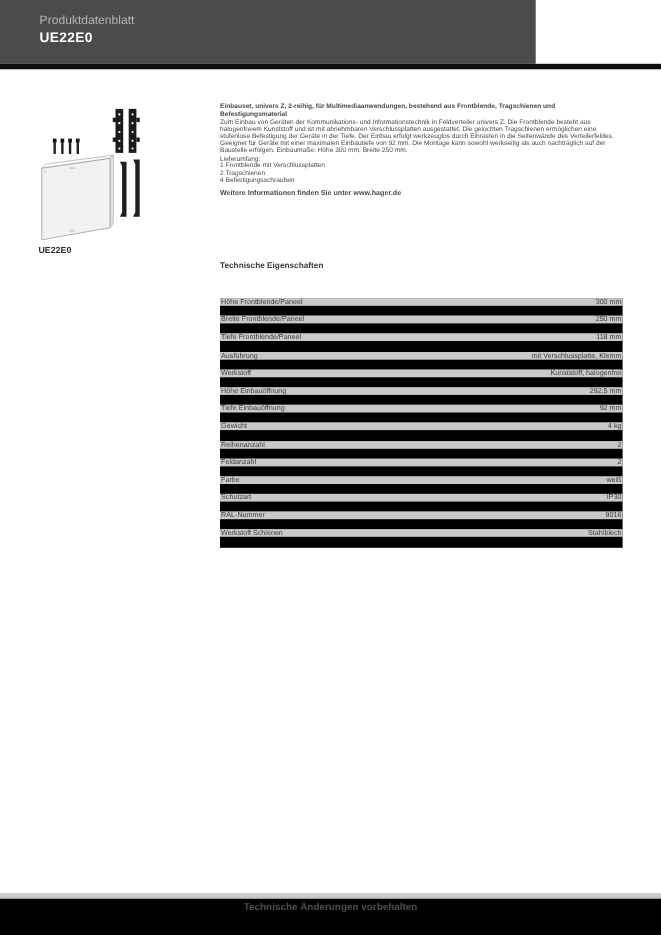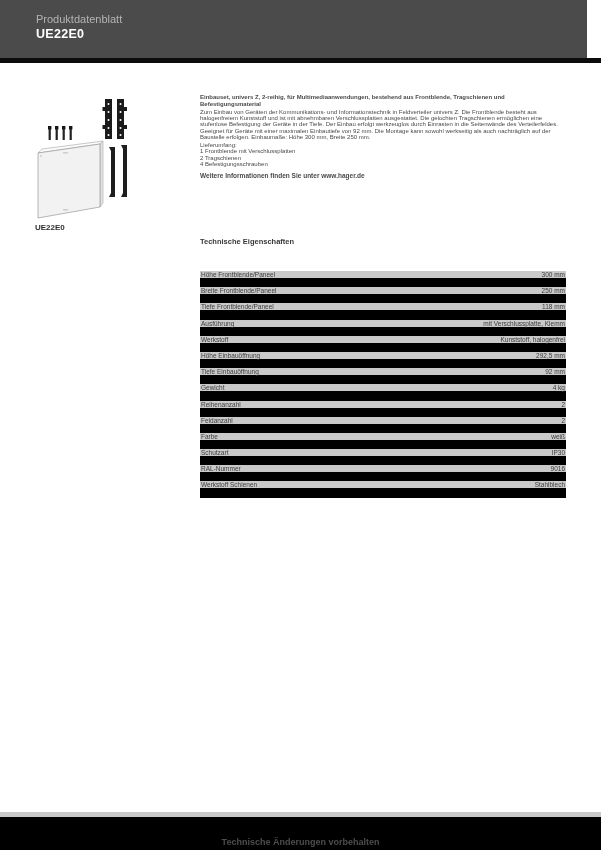--- a/index.html
+++ b/index.html
@@ -1,21 +1,21 @@
 <!DOCTYPE html>
 <html><head>
 <meta charset="utf-8">
 <style>
   html,body{margin:0;padding:0;}
   body{
     width:601px;height:850px;position:relative;background:#ffffff;
     font-family:"Liberation Sans", sans-serif;overflow:hidden;
   }
   
-  .header{position:absolute;top:0;left:0;width:587px;height:58px;background:#4b4b4b;}
+  .header{position:absolute;top:0;left:0;width:487px;height:58px;background:#4b4b4b;}
   .header-strip{position:absolute;top:58px;left:0;width:601px;height:5px;background:#0c0c0c;}
   .doc-type{position:absolute;left:36px;top:13px;font-size:11px;color:#b4b4b4;}
   .product-code{position:absolute;left:36px;top:27px;font-size:12.5px;font-weight:bold;color:#ffffff;letter-spacing:.3px;}
   .logo{position:absolute;right:34px;top:12px;font-size:29px;font-weight:800;color:#ffffff;letter-spacing:-1px;}
   
   .product-image{position:absolute;left:35px;top:95px;width:125px;height:127px;background:#ffffff;}
   .image-caption{position:absolute;left:35px;top:223px;font-size:8px;font-weight:bold;color:#2e2e2e;}
   
   .desc{position:absolute;left:200px;top:94px;width:366px;color:#4a4a4a;}
   .desc-intro{font-size:6px;line-height:6.5px;font-weight:bold;margin:0 0 2px 0;}
@@ -31,21 +31,21 @@
     display:flex;justify-content:space-between;align-items:center;
     background:#c9c9c9;height:7px;padding:0 1px;
     font-size:6.5px;line-height:7px;color:#3c3c3c;
   }
   .spec-label{white-space:nowrap;}
   .spec-value{white-space:nowrap;}
   
   .footer-strip{position:absolute;left:0;top:812px;width:601px;height:5px;background:#c9c9c9;}
   .footer{
     position:absolute;left:0;top:817px;width:601px;height:33px;background:#000000;
-    text-align:center;box-sizing:border-box;padding-top:20px;
+    text-align:center;box-sizing:border-box;padding-top:2px;
     font-size:9px;font-weight:bold;color:#4d4d4d;
   }
 </style>
 </head>
 <body>
 
 <div class="header">
   <div class="doc-type">Produktdatenblatt</div>
   <div class="product-code">UE22E0</div>
 </div>

